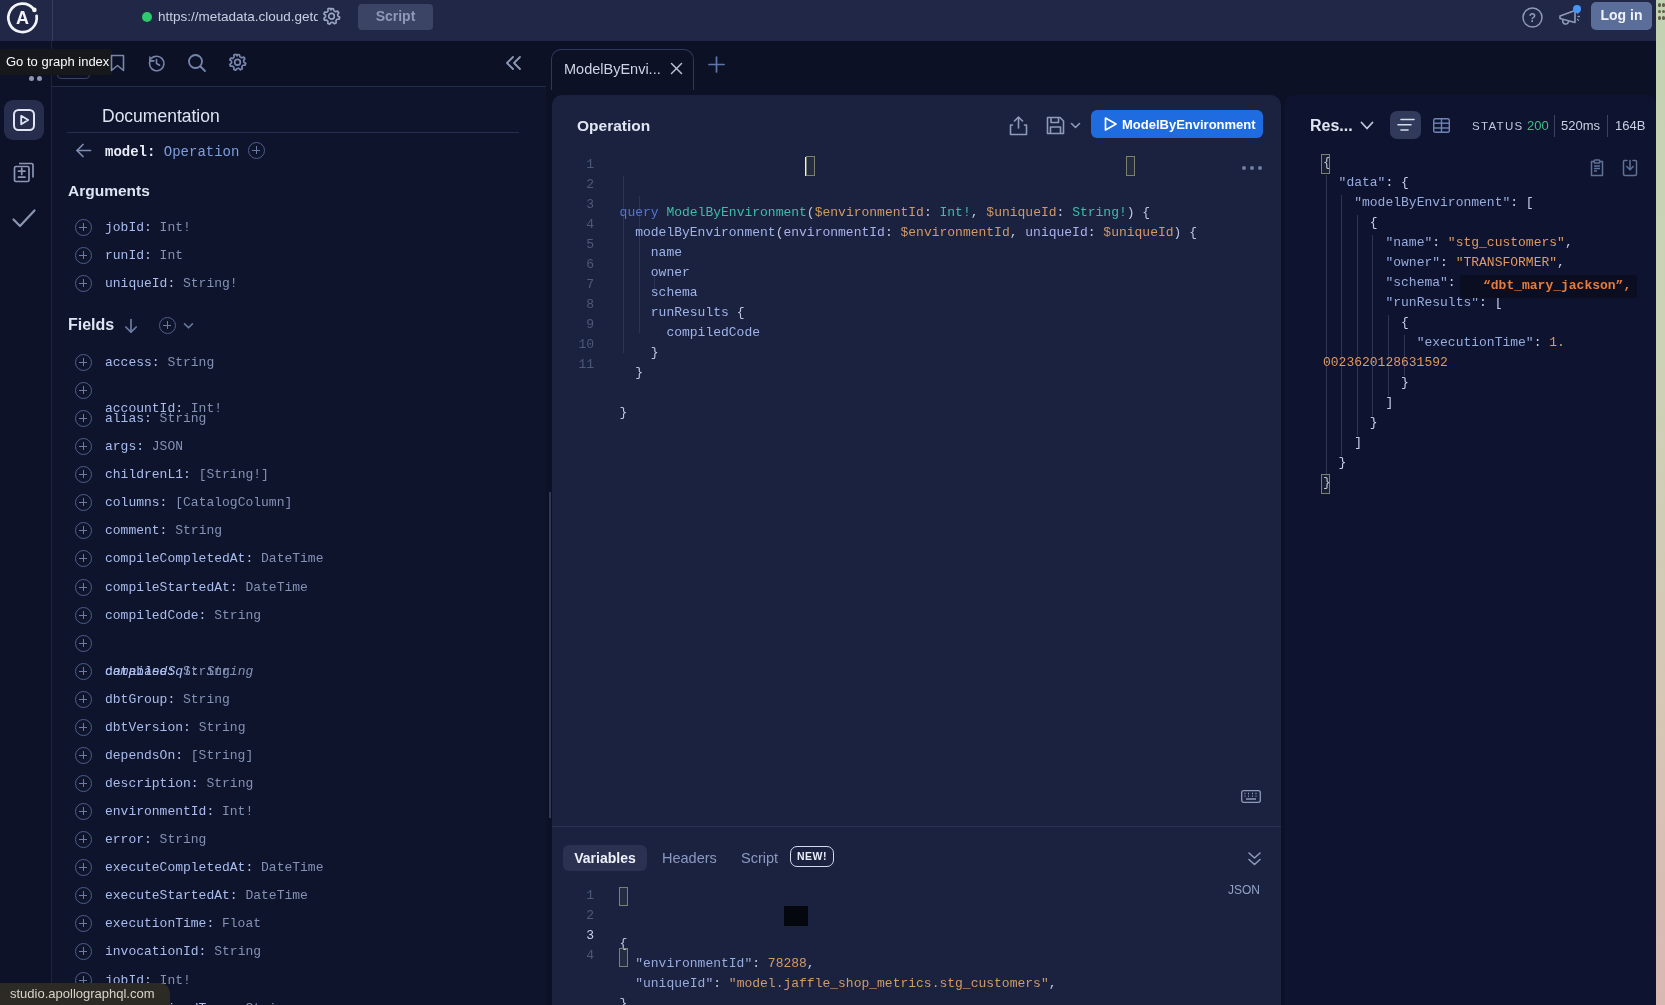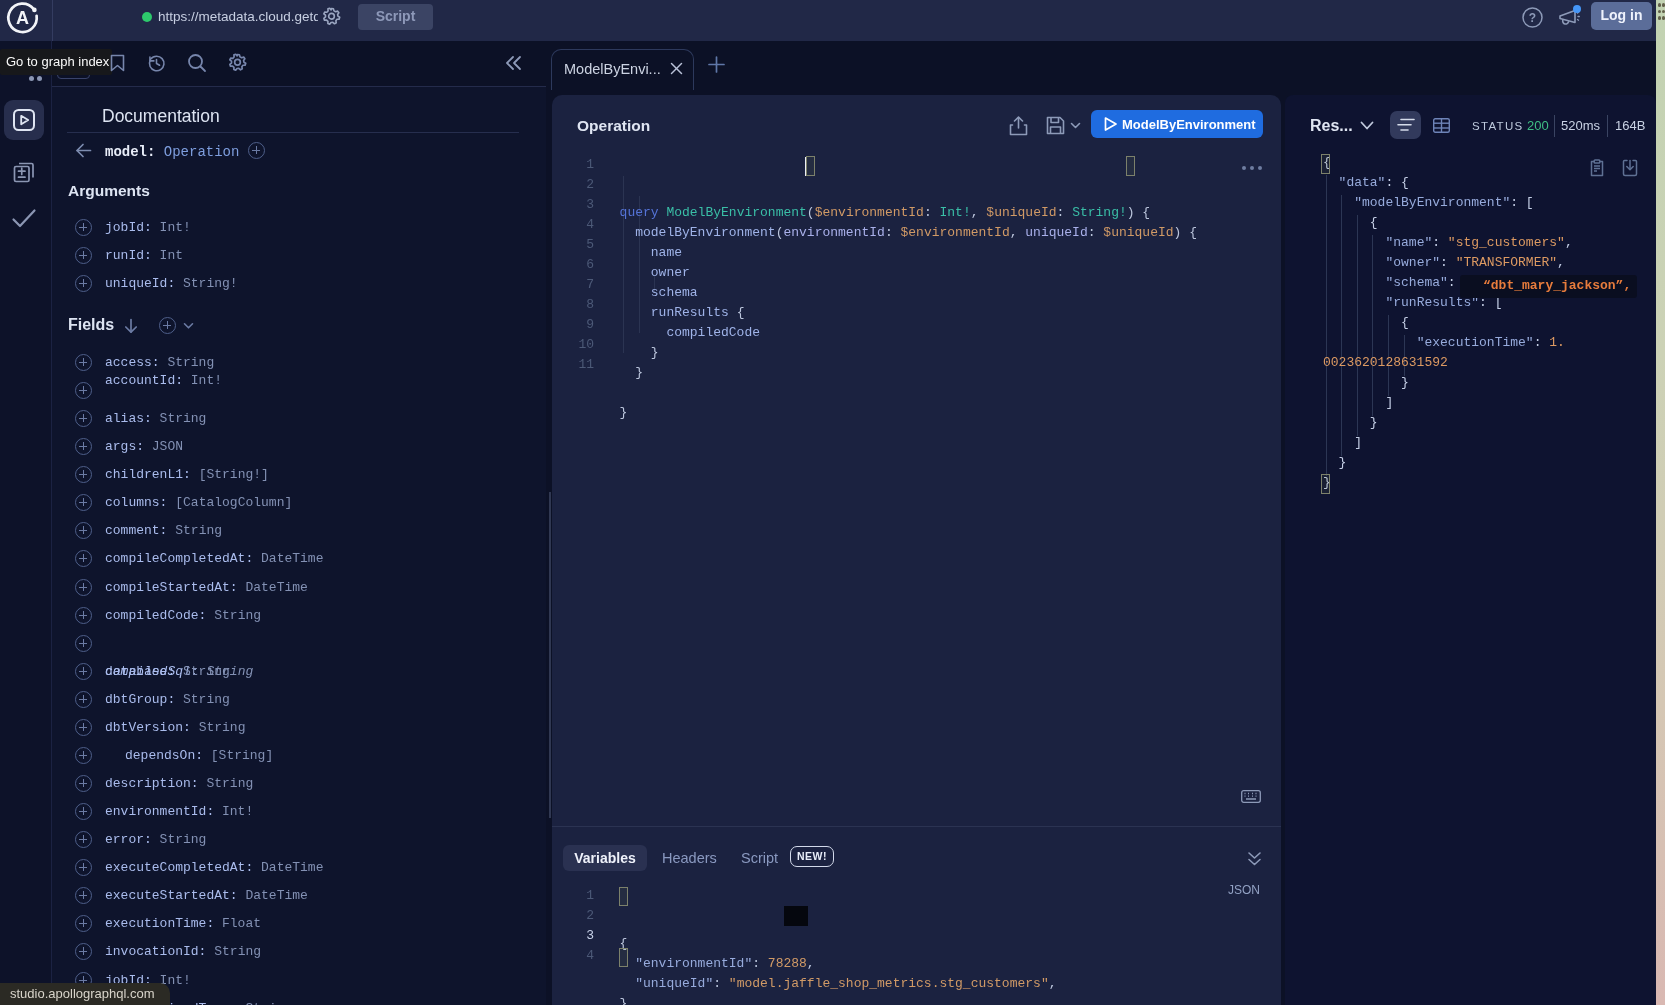--- a/index.html
+++ b/index.html
@@ -172,21 +172,21 @@
       <path d="M7 1.5 L7 14"></path>
       <path d="M1.8 9 L7 14.2 L12.2 9"></path>
     </svg>
 <div class="plusc" style="left:159px; top:317px;"></div>
 <svg class="abs" style="left:183px; top:322px;" width="11" height="8" viewBox="0 0 11 8" fill="none" stroke="#6b7ba4" stroke-width="1.6" stroke-linecap="round" stroke-linejoin="round">
       <path d="M1.5 1.8 L5.5 5.8 L9.5 1.8"></path>
     </svg>
 <div class="plusc" style="left:75px; top:354px;"></div>
     <div class="drow" style="top:355px;"><span class="fn">access:</span><span class="ft"> String</span></div>
 <div class="plusc" style="left:75px; top:382px;"></div>
-    <div class="drow" style="top:373px;font-family:Liberation Mono, monospace;"><span class="fn">accountId:</span><span class="ft"> Int!</span></div>
+    <div class="drow" style="top:401px;font-family:Liberation Mono, monospace;"><span class="fn">accountId:</span><span class="ft"> Int!</span></div>
 <div class="plusc" style="left:75px; top:410px;"></div>
     <div class="drow" style="top:411px;"><span class="fn">alias:</span><span class="ft"> String</span></div>
 <div class="plusc" style="left:75px; top:438px;"></div>
     <div class="drow" style="top:439px;"><span class="fn">args:</span><span class="ft"> JSON</span></div>
 <div class="plusc" style="left:75px; top:466px;"></div>
     <div class="drow" style="top:467px;"><span class="fn">childrenL1:</span><span class="ft"> [String!]</span></div>
 <div class="plusc" style="left:75px; top:494px;"></div>
     <div class="drow" style="top:495px;"><span class="fn">columns:</span><span class="ft"> [CatalogColumn]</span></div>
 <div class="plusc" style="left:75px; top:522px;"></div>
     <div class="drow" style="top:523px;"><span class="fn">comment:</span><span class="ft"> String</span></div>
@@ -198,21 +198,21 @@
     <div class="drow" style="top:608px;"><span class="fn">compiledCode:</span><span class="ft"> String</span></div>
 <div class="plusc" style="left:75px; top:635px;"></div>
     <div class="drow" style="top:664px;font-style:italic;"><span class="fn">compiledSql:</span><span class="ft"> String</span></div>
 <div class="plusc" style="left:75px; top:663px;"></div>
     <div class="drow" style="top:664px;"><span class="fn">database:</span><span class="ft"> String</span></div>
 <div class="plusc" style="left:75px; top:691px;"></div>
     <div class="drow" style="top:692px;"><span class="fn">dbtGroup:</span><span class="ft"> String</span></div>
 <div class="plusc" style="left:75px; top:719px;"></div>
     <div class="drow" style="top:720px;"><span class="fn">dbtVersion:</span><span class="ft"> String</span></div>
 <div class="plusc" style="left:75px; top:747px;"></div>
-    <div class="drow" style="top:748px;margin-left:20px;"><span class="fn">dependsOn:</span><span class="ft"> [String]</span></div>
+    <div class="drow" style="top:748px;"><span class="fn">dependsOn:</span><span class="ft"> [String]</span></div>
 <div class="plusc" style="left:75px; top:775px;"></div>
     <div class="drow" style="top:776px;"><span class="fn">description:</span><span class="ft"> String</span></div>
 <div class="plusc" style="left:75px; top:803px;"></div>
     <div class="drow" style="top:804px;"><span class="fn">environmentId:</span><span class="ft"> Int!</span></div>
 <div class="plusc" style="left:75px; top:831px;"></div>
     <div class="drow" style="top:832px;"><span class="fn">error:</span><span class="ft"> String</span></div>
 <div class="plusc" style="left:75px; top:859px;"></div>
     <div class="drow" style="top:860px;"><span class="fn">executeCompletedAt:</span><span class="ft"> DateTime</span></div>
 <div class="plusc" style="left:75px; top:887px;"></div>
     <div class="drow" style="top:888px;"><span class="fn">executeStartedAt:</span><span class="ft"> DateTime</span></div>

